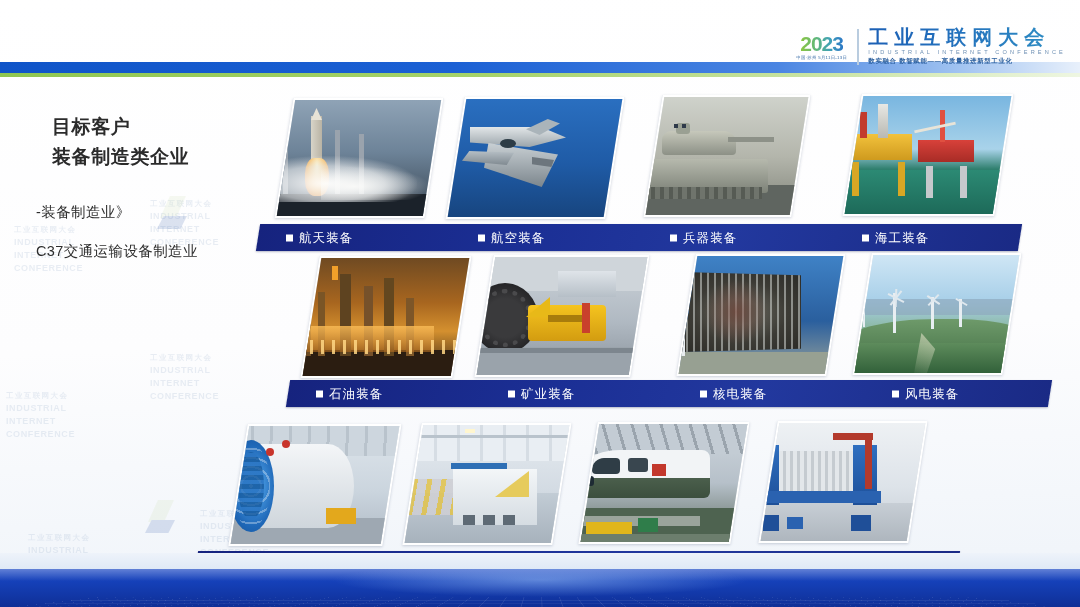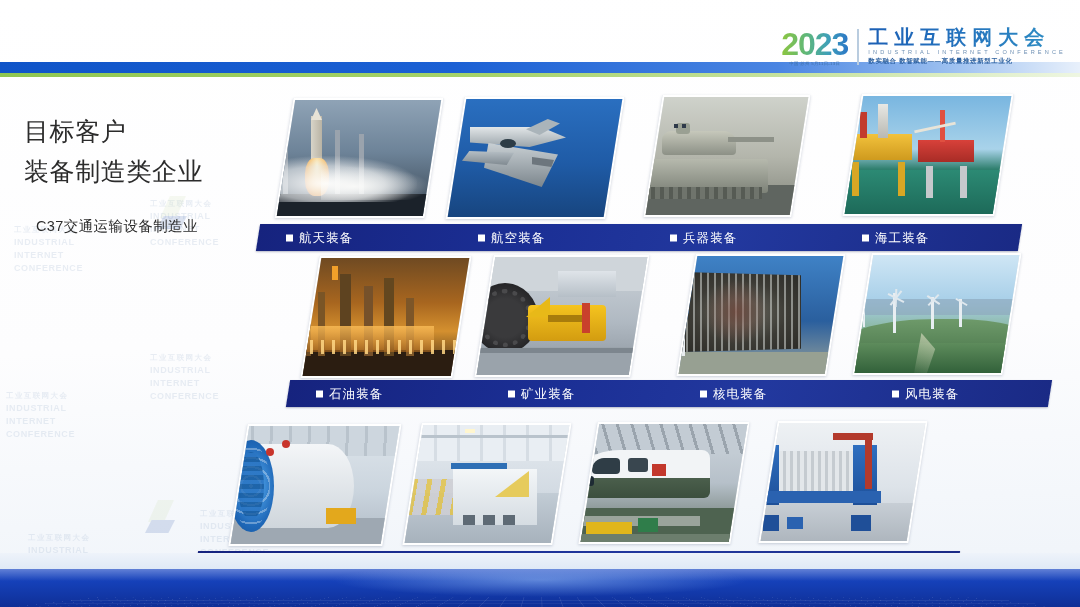--- a/index.html
+++ b/index.html
@@ -64,21 +64,21 @@
 
   
   #conf-logo {
     position:absolute; right:14px; top:27px;
     display:flex; align-items:center; gap:9px;
   }
   #conf-logo .yr {
     display:flex; flex-direction:column; align-items:center; gap:1px;
   }
   #conf-logo .yr-num {
-    font-size:32px; font-weight:700; letter-spacing:-1px;
+    font-size:21px; font-weight:700; letter-spacing:-1px;
     line-height:1;
     background:linear-gradient(90deg,#8dc63f 0%,#5fb77a 38%,#3fa0b8 70%,#2b77c6 100%);
     -webkit-background-clip:text; background-clip:text; color:transparent;
   }
   #conf-logo .yr-sub {
     font-size:4.6px; color:#3b6ea8; letter-spacing:.3px; white-space:nowrap;
     transform:scale(.95);
   }
   #conf-logo .divider { width:2px; height:36px; background:#b9ccdf; }
   #conf-logo .rt { display:flex; flex-direction:column; gap:1px; }
@@ -91,22 +91,22 @@
   #conf-logo .en-main {
     font-size:5.6px; color:#6e90b4; letter-spacing:3.15px; white-space:nowrap;
   }
   #conf-logo .cn-slogan {
     font-size:6.4px; color:#2b5f9e; letter-spacing:.7px; white-space:nowrap; font-weight:700;
     margin-top:1px;
   }
 
   
   #lead {
-    position:absolute; left:24px; top:112px;
-    font-size:25px; color:#2b2b2b; line-height:1.58; font-weight:400;
+    position:absolute; left:52px; top:112px;
+    font-size:19px; color:#2b2b2b; line-height:1.58; font-weight:700;
     white-space:pre-line; letter-spacing:.6px;
   }
   #ref-block {
     position:absolute; left:36px; top:200px;
     font-size:14.5px; color:#2d2d2d; line-height:1.5; letter-spacing:.4px;
   }
   #ref-block .r-label { margin-bottom:5px; }
   #ref-block .r-quote { line-height:1.72; }
   #ref-block .r-item { margin-top:16px; white-space:nowrap; }
   .photo {
@@ -244,20 +244,21 @@
     <div class="rt">
       <div class="cn-main">工业互联网大会</div>
       <div class="en-main">INDUSTRIAL INTERNET CONFERENCE</div>
       <div class="cn-slogan">数实融合 数智赋能——高质量推进新型工业化</div>
     </div>
   </div>
 
   <div id="lead">目标客户
 装备制造类企业</div>
   <div id="ref-block">
+    <div class="r-quote">-装备制造业》</div>
     <div class="r-item">C37交通运输设备制造业</div>
   </div>
 
   <div class="photo" style="left:284px;top:98px;width:150px;height:120px;">
     <div class="inner sky-rocket">
       <div class="sh" style="left:0;bottom:0;width:100%;height:22px;background:#1b222a;"></div>
       <div class="sh" style="left:48px;top:16px;width:11px;height:76px;background:linear-gradient(90deg,#d8d4c8,#b9b3a4);"></div>
       <div class="sh" style="left:48px;top:8px;width:11px;height:12px;background:#e8e3d6;clip-path:polygon(50% 0,100% 100%,0 100%);"></div>
       <div class="sh" style="left:20px;top:26px;width:5px;height:68px;background:#9aa3ad;"></div>
       <div class="sh" style="left:72px;top:30px;width:5px;height:64px;background:#9aa3ad;"></div>

